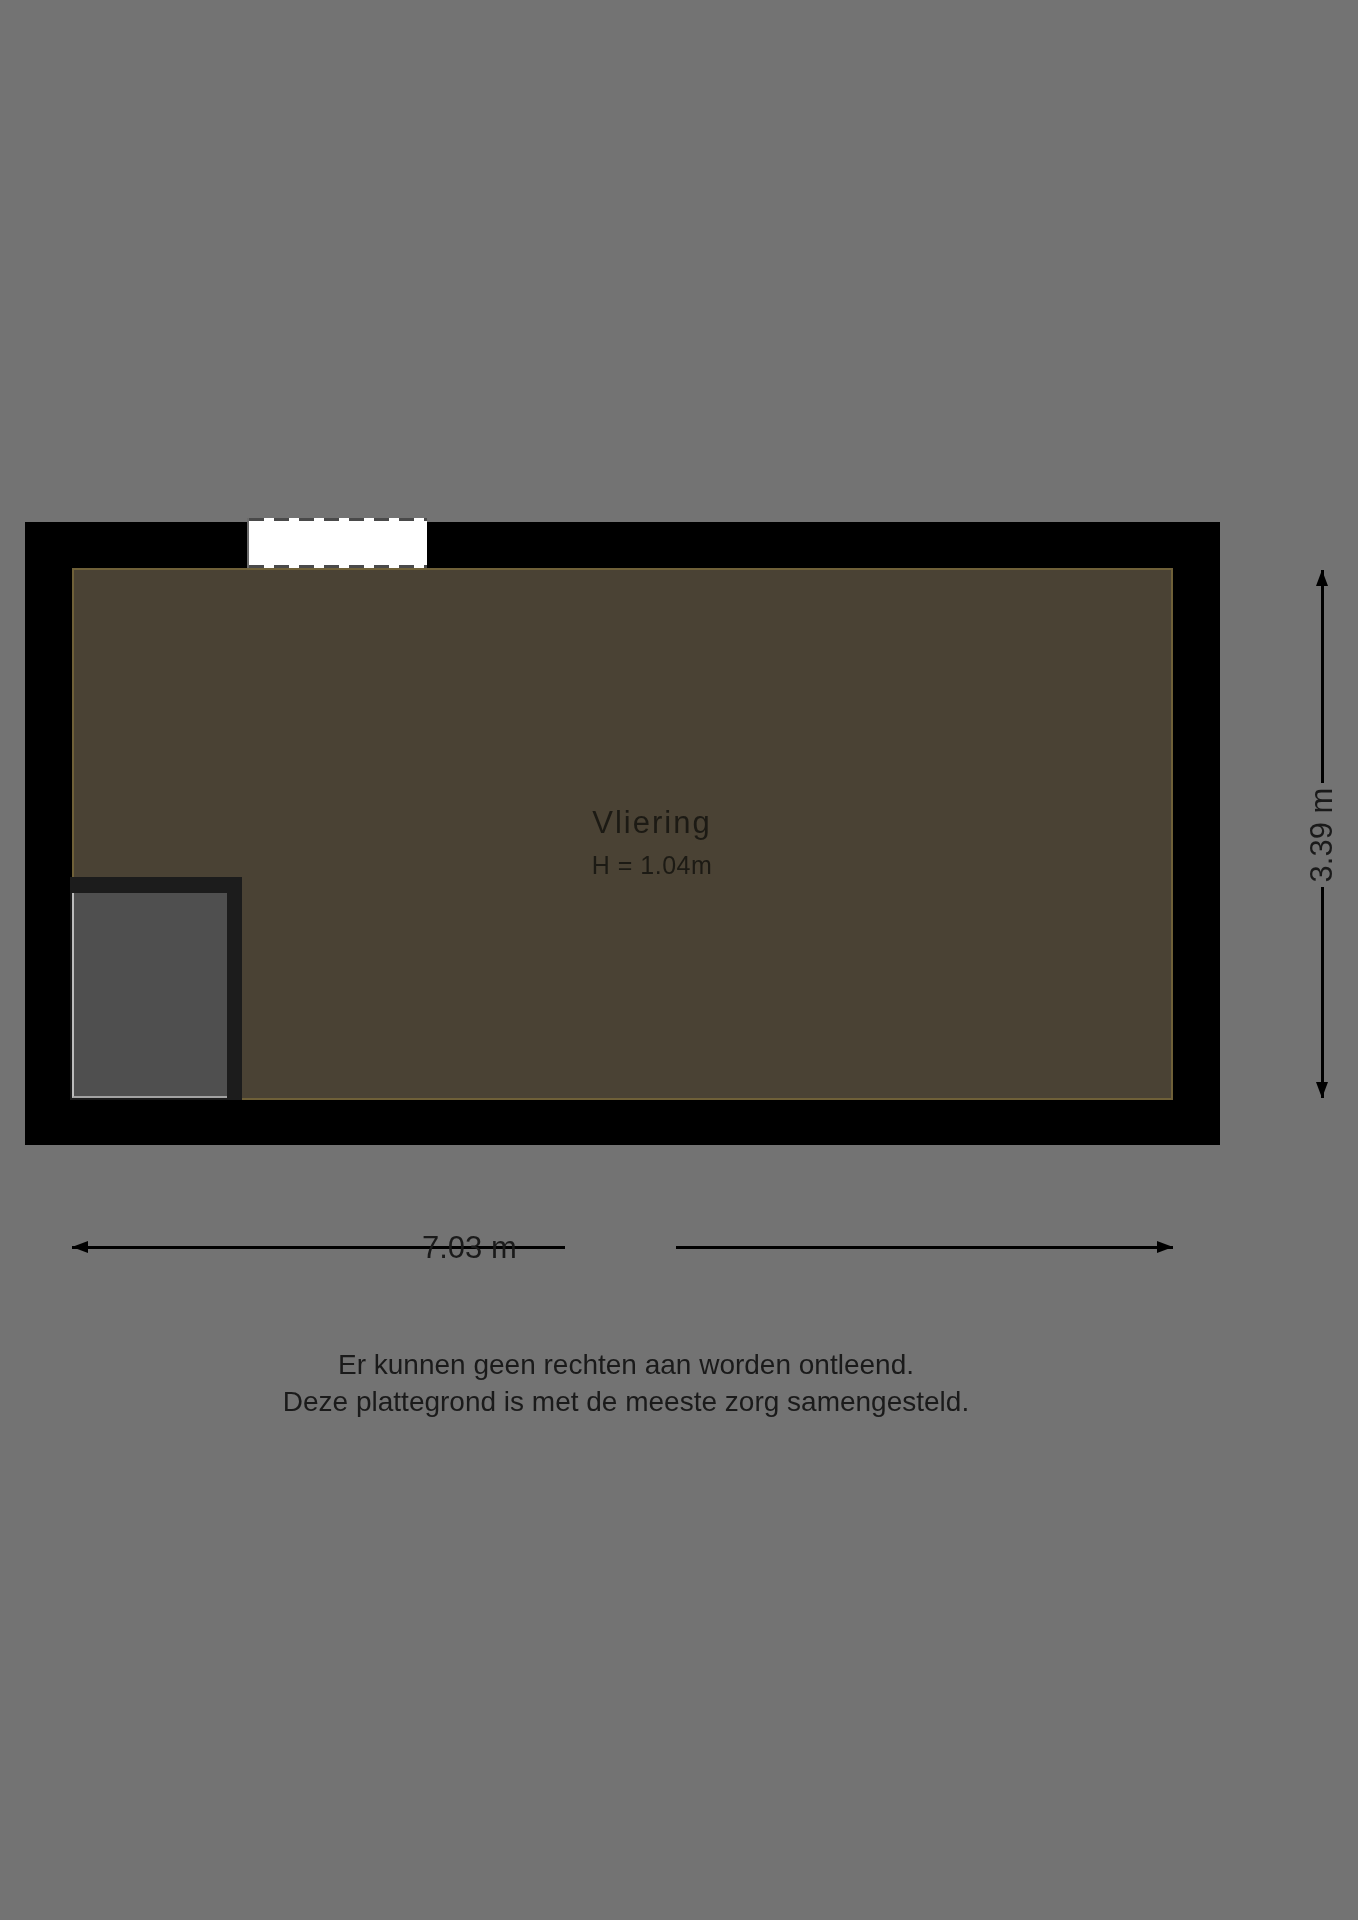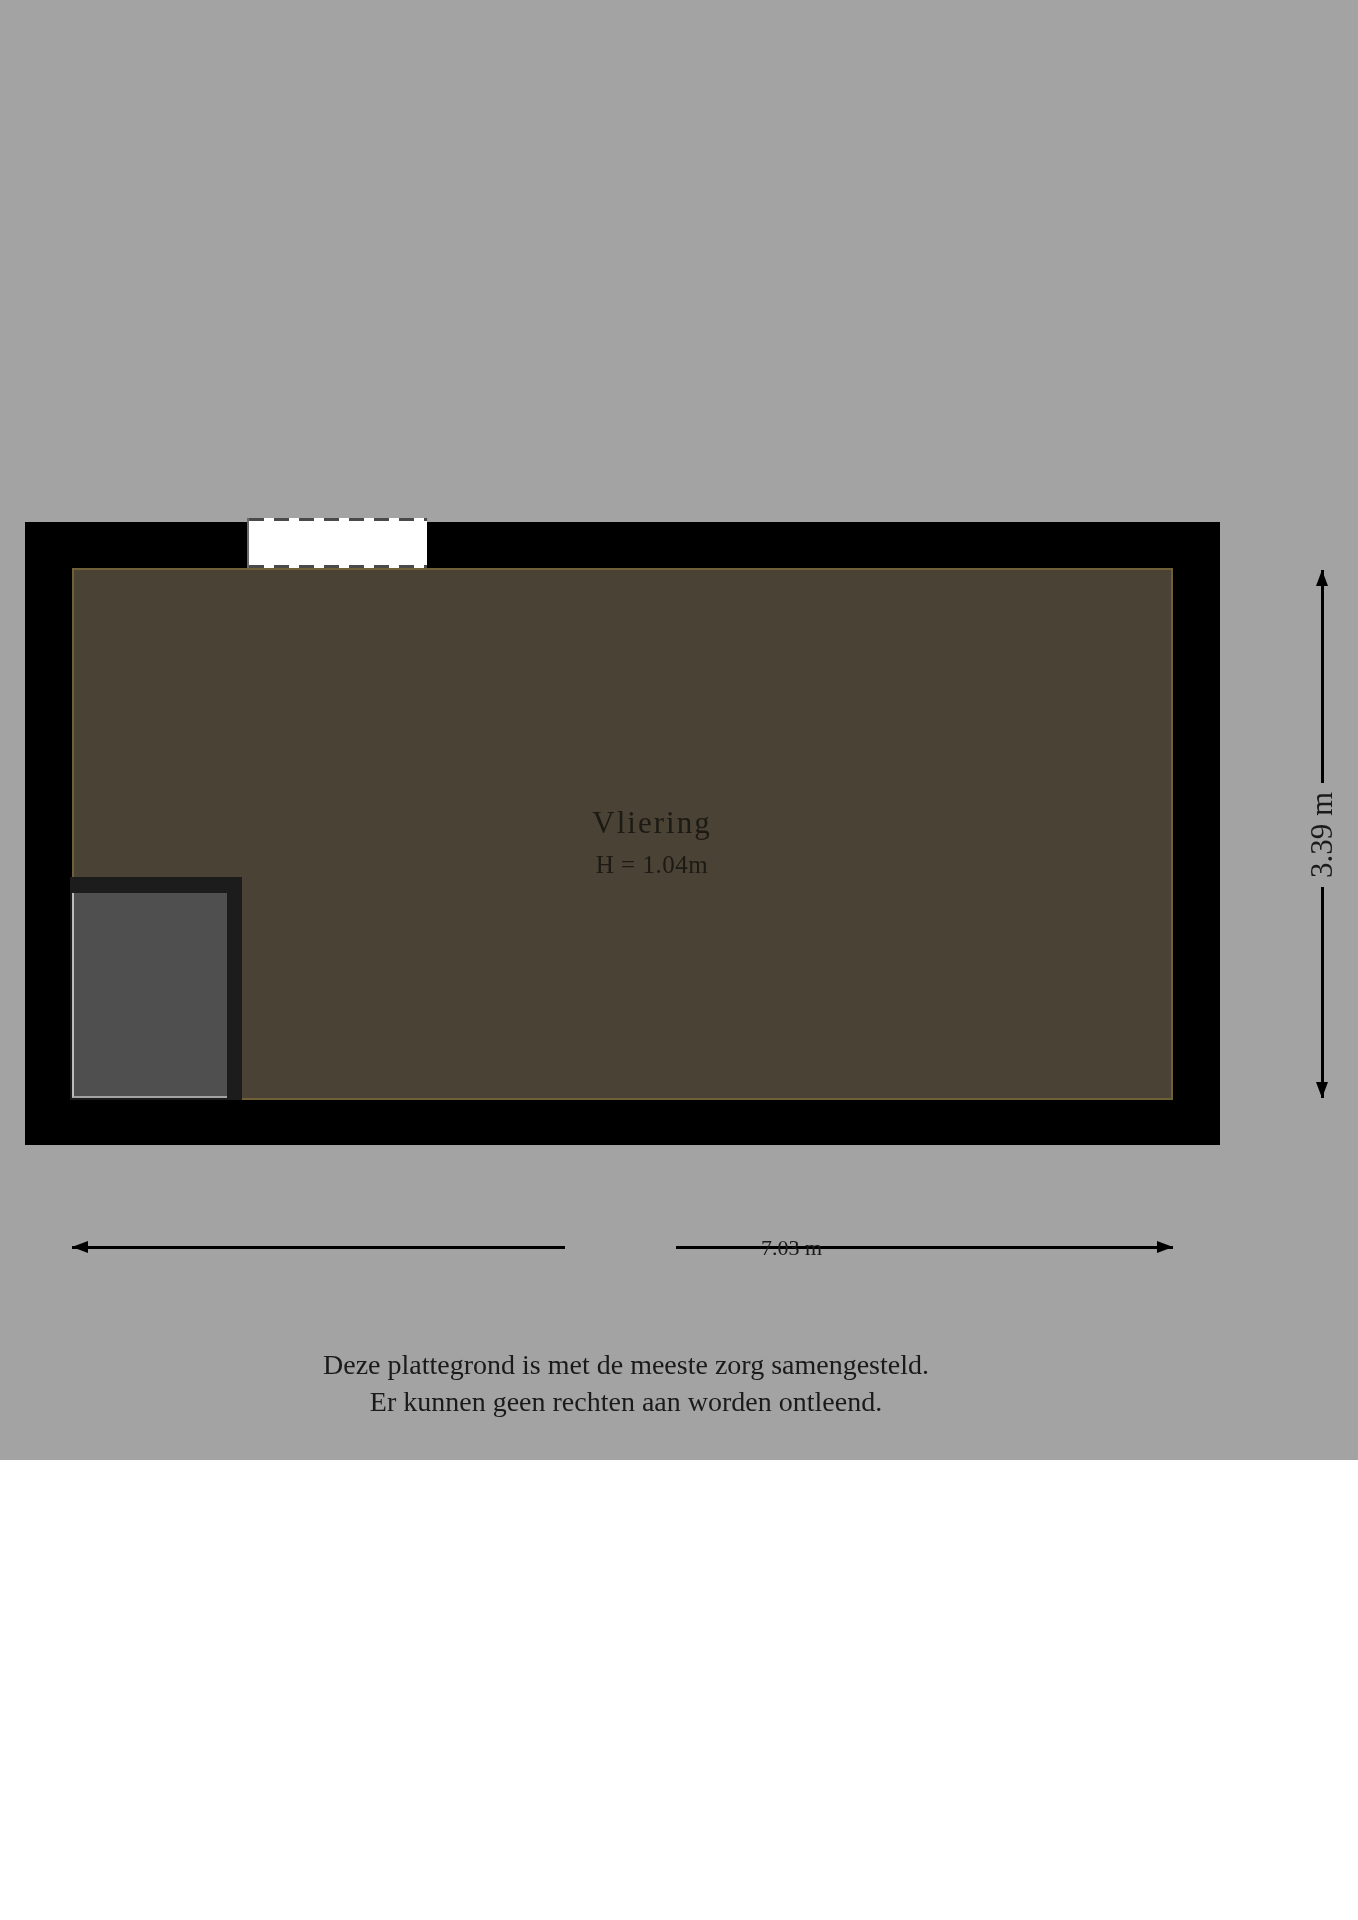--- a/index.html
+++ b/index.html
@@ -1,22 +1,22 @@
 <!DOCTYPE html>
 <html style="--wall: #000000; --room-fill: #4a4234; --room-outline: #6f6038; --window-fill: #ffffff; --dash: #4a4a4a; --stair-frame: #1c1c1c; --stair-fill: #4f4f4f; --dimension: #000000; --text: #1a1a1a;"><head>
 <meta charset="utf-8">
 <style>
   html, body { margin: 0; padding: 0; background: #ffffff; }
   .page {
     position: relative;
     width: 1358px;
-    height: 1460px;
-    background: #a3a3a3;
+    height: 1920px;
+    background: #737373;
     overflow: hidden;
-    font-family: Liberation Serif, serif;
+    font-family: Liberation Sans, sans-serif;
     color: #111111;
   }
 
   
   .wall {
     position: absolute;
     left: 25px; top: 522px;
     width: 1195px; height: 623px;
     background: var(--wall, #000000);
   }
@@ -114,22 +114,22 @@
     left: 1316px; top: 1082px;
     border-left: 6px solid transparent;
     border-right: 6px solid transparent;
     border-top: 16px solid var(--dimension, #000000);
   }
 
   .dim-h-label {
     position: absolute;
     left: 422px; top: 1230px;
     width: 400px;
-    text-align: right;
-    font-size: 22px;
+    text-align: left;
+    font-size: 31px;
     line-height: 36px;
     color: var(--text, #1a1a1a);
   }
   .dim-v-label {
     position: absolute;
     left: 1122px; top: 817px;
     width: 400px; height: 36px;
     text-align: center;
     font-size: 31px;
     line-height: 36px;
@@ -178,17 +178,17 @@
 
   <div>
     <div class="dim-line dim-v-top"></div>
     <div class="dim-line dim-v-bottom"></div>
     <div class="arrow arrow-up"></div>
     <div class="arrow arrow-down"></div>
     <div class="dim-v-label">3.39 m</div>
   </div>
 
   <div class="disclaimer">
+    <div>Er kunnen geen rechten aan worden ontleend.</div>
     <div>Deze plattegrond is met de meeste zorg samengesteld.</div>
-    <div>Er kunnen geen rechten aan worden ontleend.</div>
   </div>
 
 </div>
 
 </body></html>

